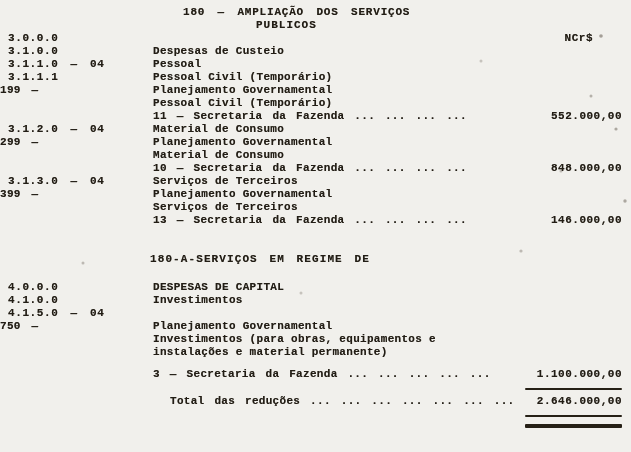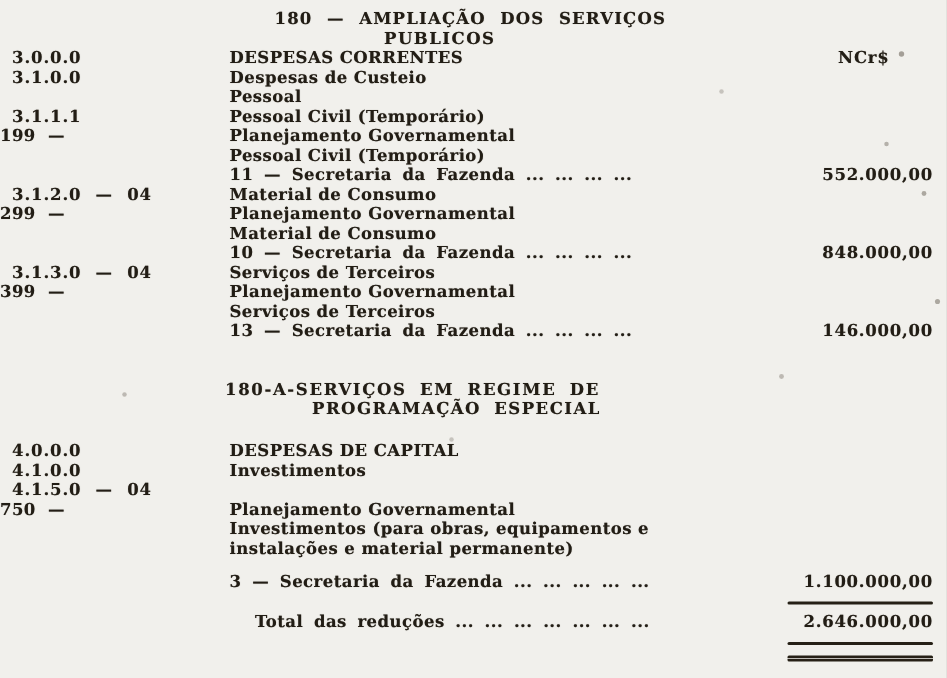--- a/index.html
+++ b/index.html
@@ -12,21 +12,21 @@
     box-sizing:border-box;
     padding-top:6px;
     overflow:hidden;
     font-family:"DejaVu Serif","Liberation Serif",serif;
     font-weight:700;
     font-size:11px;
     color:#221d15;
     letter-spacing:0.3px;
     text-shadow:0 0 0.5px rgba(40,32,22,.55);
   }
-  .line { position:relative; height:13px; line-height:13px; white-space:nowrap; }
+  .line { position:relative; height:13px; line-height:13px; white-space:nowrap;font-family:Liberation Mono, monospace; }
   .code  { position:absolute; left:8px;  word-spacing:5px; letter-spacing:0.6px; }
   .prog  { position:absolute; left:0; width:147px; text-align:left; word-spacing:4px; }
   .text  { position:absolute; left:153px; }
   .leader{ word-spacing:3px; }
   .value { position:absolute; right:9px; letter-spacing:0.5px;text-align:right; }
   .currency { position:absolute; right:38px; letter-spacing:0.5px; }
   .ht1 { position:absolute; left:183px; word-spacing:5px; letter-spacing:0.8px; }
   .ht2 { position:absolute; left:256px; letter-spacing:1px; }
   .hb1 { position:absolute; left:150px; word-spacing:4px; letter-spacing:1.1px; }
   .hb2 { position:absolute; left:208px; word-spacing:4px; letter-spacing:1px; }
@@ -64,28 +64,28 @@
 
   <div class="line">
     <span class="ht1">180 — AMPLIAÇÃO DOS SERVIÇOS</span>
   </div>
   <div class="line">
     <span class="ht2">PUBLICOS</span>
   </div>
 
   <div class="line">
     <span class="code">3.0.0.0</span>
-    <span class="text">DESPESAS CORRENTES</span>
     <span class="currency">NCr$</span>
   </div>
   <div class="line">
     <span class="code">3.1.0.0</span>
     <span class="text">Despesas de Custeio</span>
   </div>
   <div class="line">
+    <span class="code">3.1.1.0 — 04</span>
     <span class="text">Pessoal</span>
   </div>
   <div class="line">
     <span class="code">3.1.1.1</span>
     <span class="text">Pessoal Civil (Temporário)</span>
   </div>
   <div class="line">
     <span class="prog">199 —</span>
     <span class="text">Planejamento Governamental</span>
   </div>
@@ -123,23 +123,20 @@
     <span class="text">Serviços de Terceiros</span>
   </div>
   <div class="line">
     <span class="text leader">13 — Secretaria da Fazenda ... ... ... ...</span>
     <span class="value">146.000,00</span>
   </div>
 
   <div class="line mt26">
     <span class="hb1">180-A-SERVIÇOS EM REGIME DE</span>
   </div>
-  <div class="line">
-    <span class="hb2">PROGRAMAÇÃO ESPECIAL</span>
-  </div>
 
   <div class="line mt15">
     <span class="code">4.0.0.0</span>
     <span class="text">DESPESAS DE CAPITAL</span>
   </div>
   <div class="line">
     <span class="code">4.1.0.0</span>
     <span class="text">Investimentos</span>
   </div>
   <div class="line">

